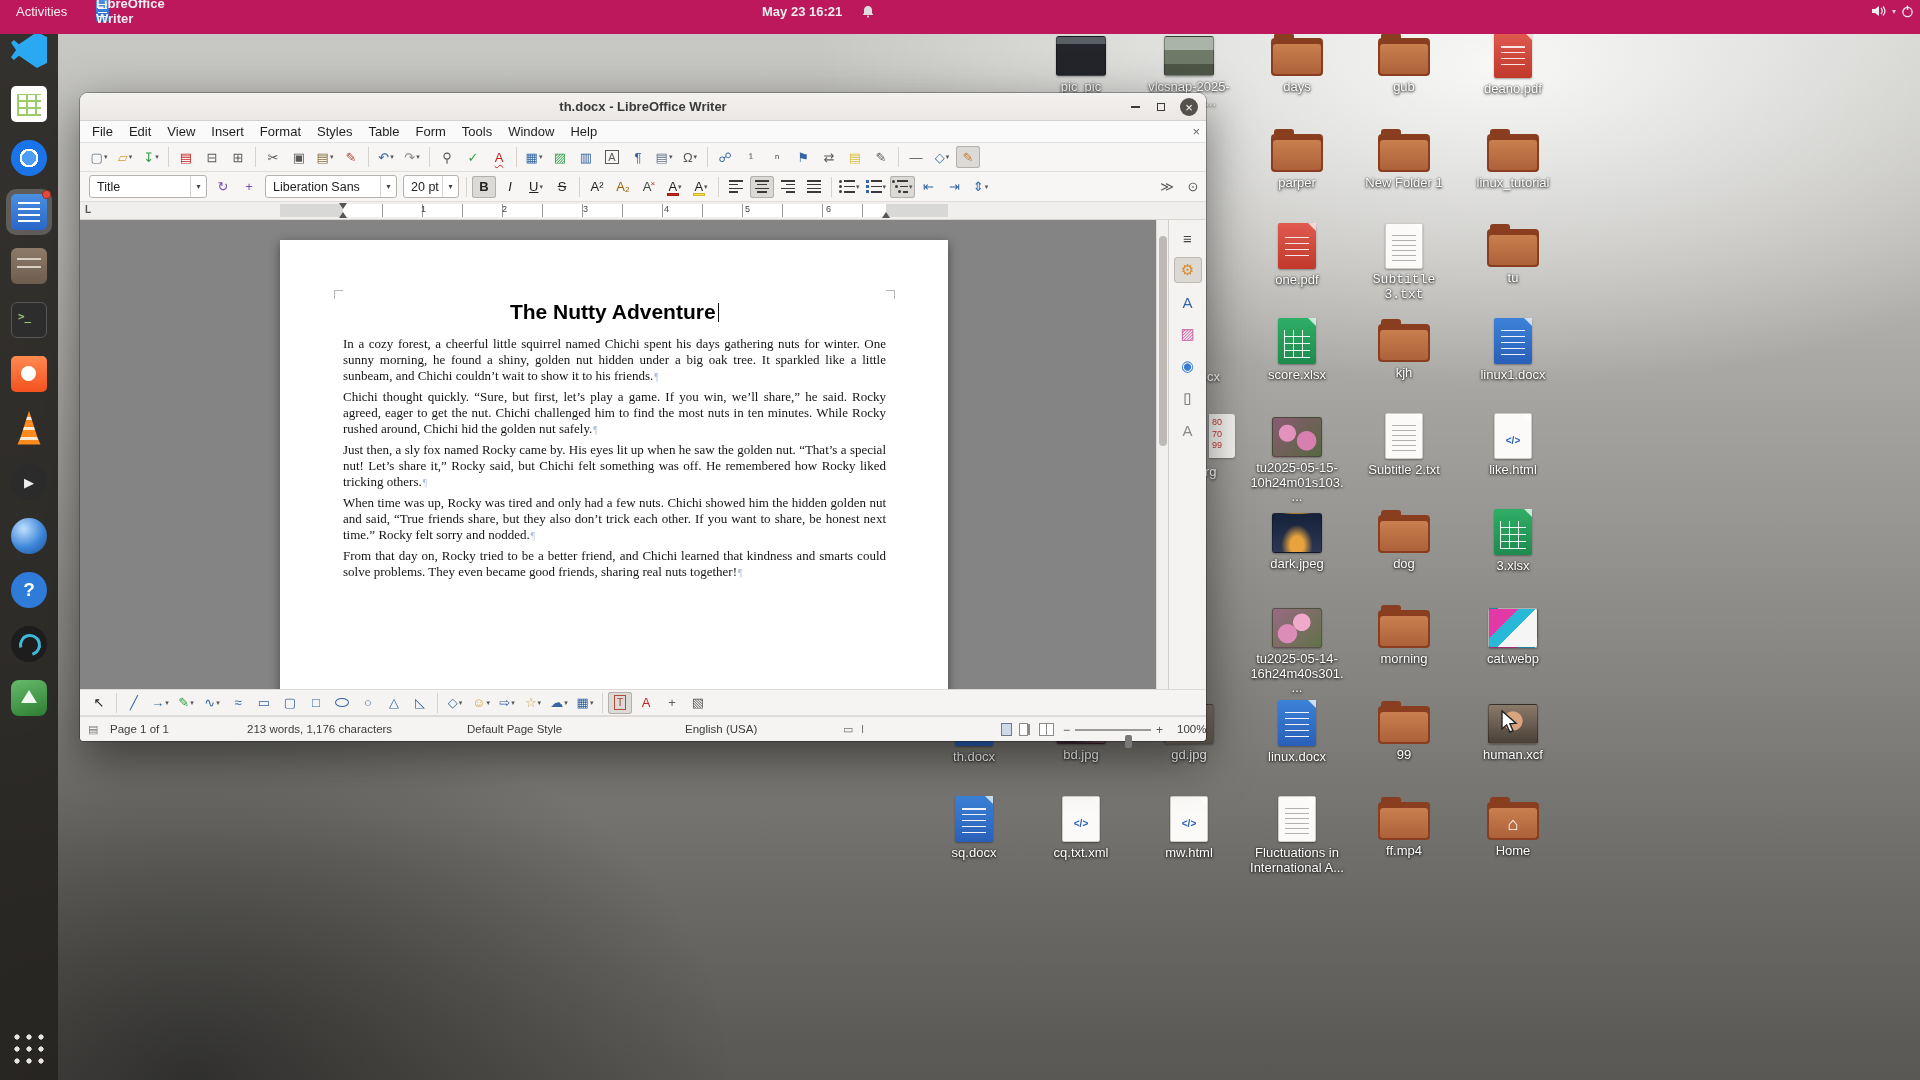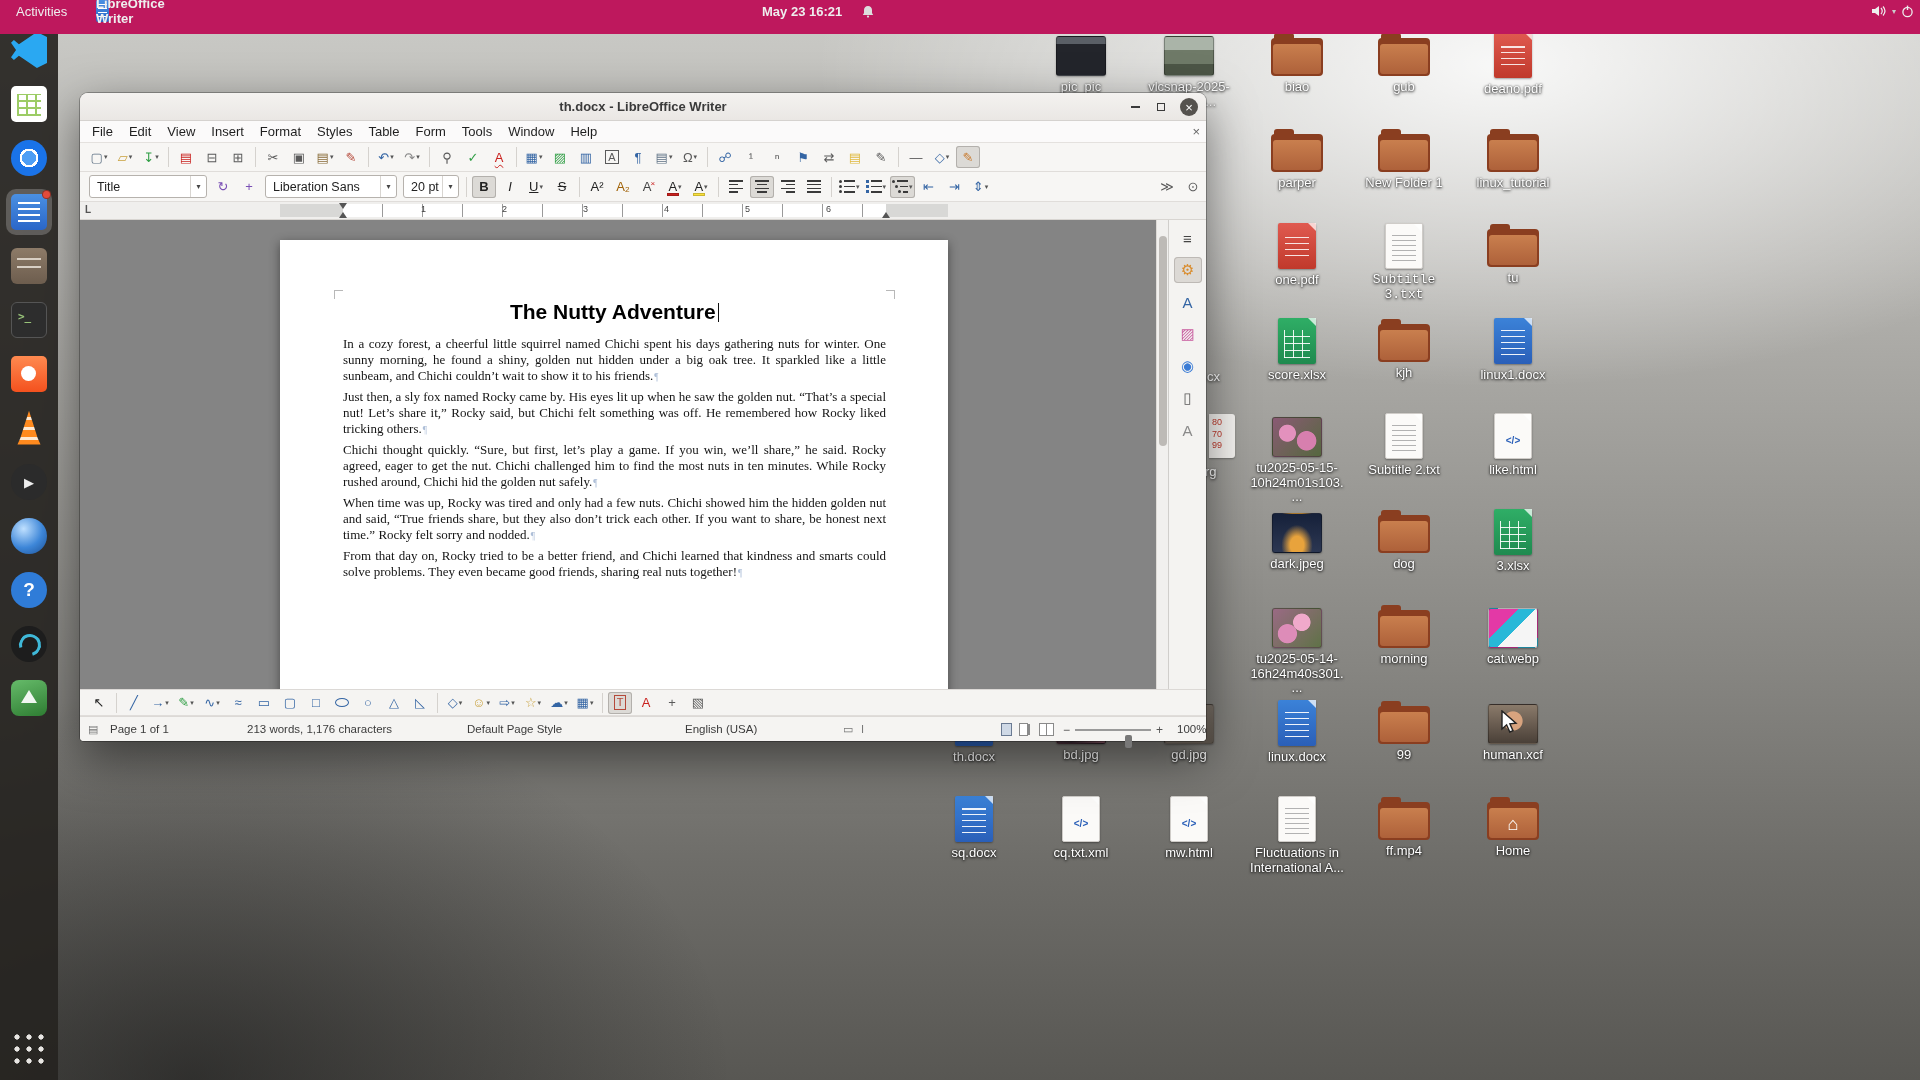--- a/index.html
+++ b/index.html
@@ -184,21 +184,21 @@
       <div class="desk-icon" style="left: 1031px; top: 32px;">
         <span class="fic k-thumb th-darkapp"></span>
         <span class="ilabel">pic_pic</span>
       </div>
       <div class="desk-icon" style="left: 1139px; top: 32px;">
         <span class="fic k-thumb th-road"></span>
         <span class="ilabel">vlcsnap-2025-05-...s5...</span>
       </div>
       <div class="desk-icon" style="left: 1247px; top: 32px;">
         <span class="fic k-folder"></span>
-        <span class="ilabel">biao</span>
+        <span class="ilabel">days</span>
       </div>
       <div class="desk-icon" style="left: 1354px; top: 32px;">
         <span class="fic k-folder"></span>
         <span class="ilabel">gub</span>
       </div>
       <div class="desk-icon" style="left: 1463px; top: 32px;">
         <span class="fic pg k-pdf"></span>
         <span class="ilabel">deano.pdf</span>
       </div>
       <div class="desk-icon" style="left: 1247px; top: 128px;">
@@ -650,22 +650,22 @@
         <span class="ruler-num" style="left: 746px;">6</span>
       </div>
 
     <div id="workarea">
       <div id="page">
         <span class="cmark tl"></span>
         <span class="cmark tr"></span>
         <div class="doc-title"><span>The Nutty Adventure</span><span class="caret"></span></div>
         <div id="doc-body">
             <p class="doc-p">In a cozy forest, a cheerful little squirrel named Chichi spent his days gathering nuts for winter. One sunny morning, he found a shiny, golden nut hidden under a big oak tree. It sparkled like a little sunbeam, and Chichi couldn’t wait to show it to his friends.</p>
+            <p class="doc-p">Chichi thought quickly. “Sure, but first, let’s play a game. If you win, we’ll share,” he said. Rocky agreed, eager to get the nut. Chichi challenged him to find the most nuts in ten minutes. While Rocky rushed around, Chichi hid the golden nut safely.</p>
             <p class="doc-p">Just then, a sly fox named Rocky came by. His eyes lit up when he saw the golden nut. “That’s a special nut! Let’s share it,” Rocky said, but Chichi felt something was off. He remembered how Rocky liked tricking others.</p>
-            <p class="doc-p">Chichi thought quickly. “Sure, but first, let’s play a game. If you win, we’ll share,” he said. Rocky agreed, eager to get the nut. Chichi challenged him to find the most nuts in ten minutes. While Rocky rushed around, Chichi hid the golden nut safely.</p>
             <p class="doc-p">When time was up, Rocky was tired and only had a few nuts. Chichi showed him the hidden golden nut and said, “True friends share, but they also don’t trick each other. If you want to share, be honest next time.” Rocky felt sorry and nodded.</p>
             <p class="doc-p">From that day on, Rocky tried to be a better friend, and Chichi learned that kindness and smarts could solve problems. They even became good friends, sharing real nuts together!</p>
           </div>
       </div>
       <div id="vscroll">
           <span class="thumb"></span>
         </div>
       <div id="sidebar-strip">
           <div class="sb-btn">
             <span class="glyph" style="color: rgb(68, 68, 68);">≡</span>

